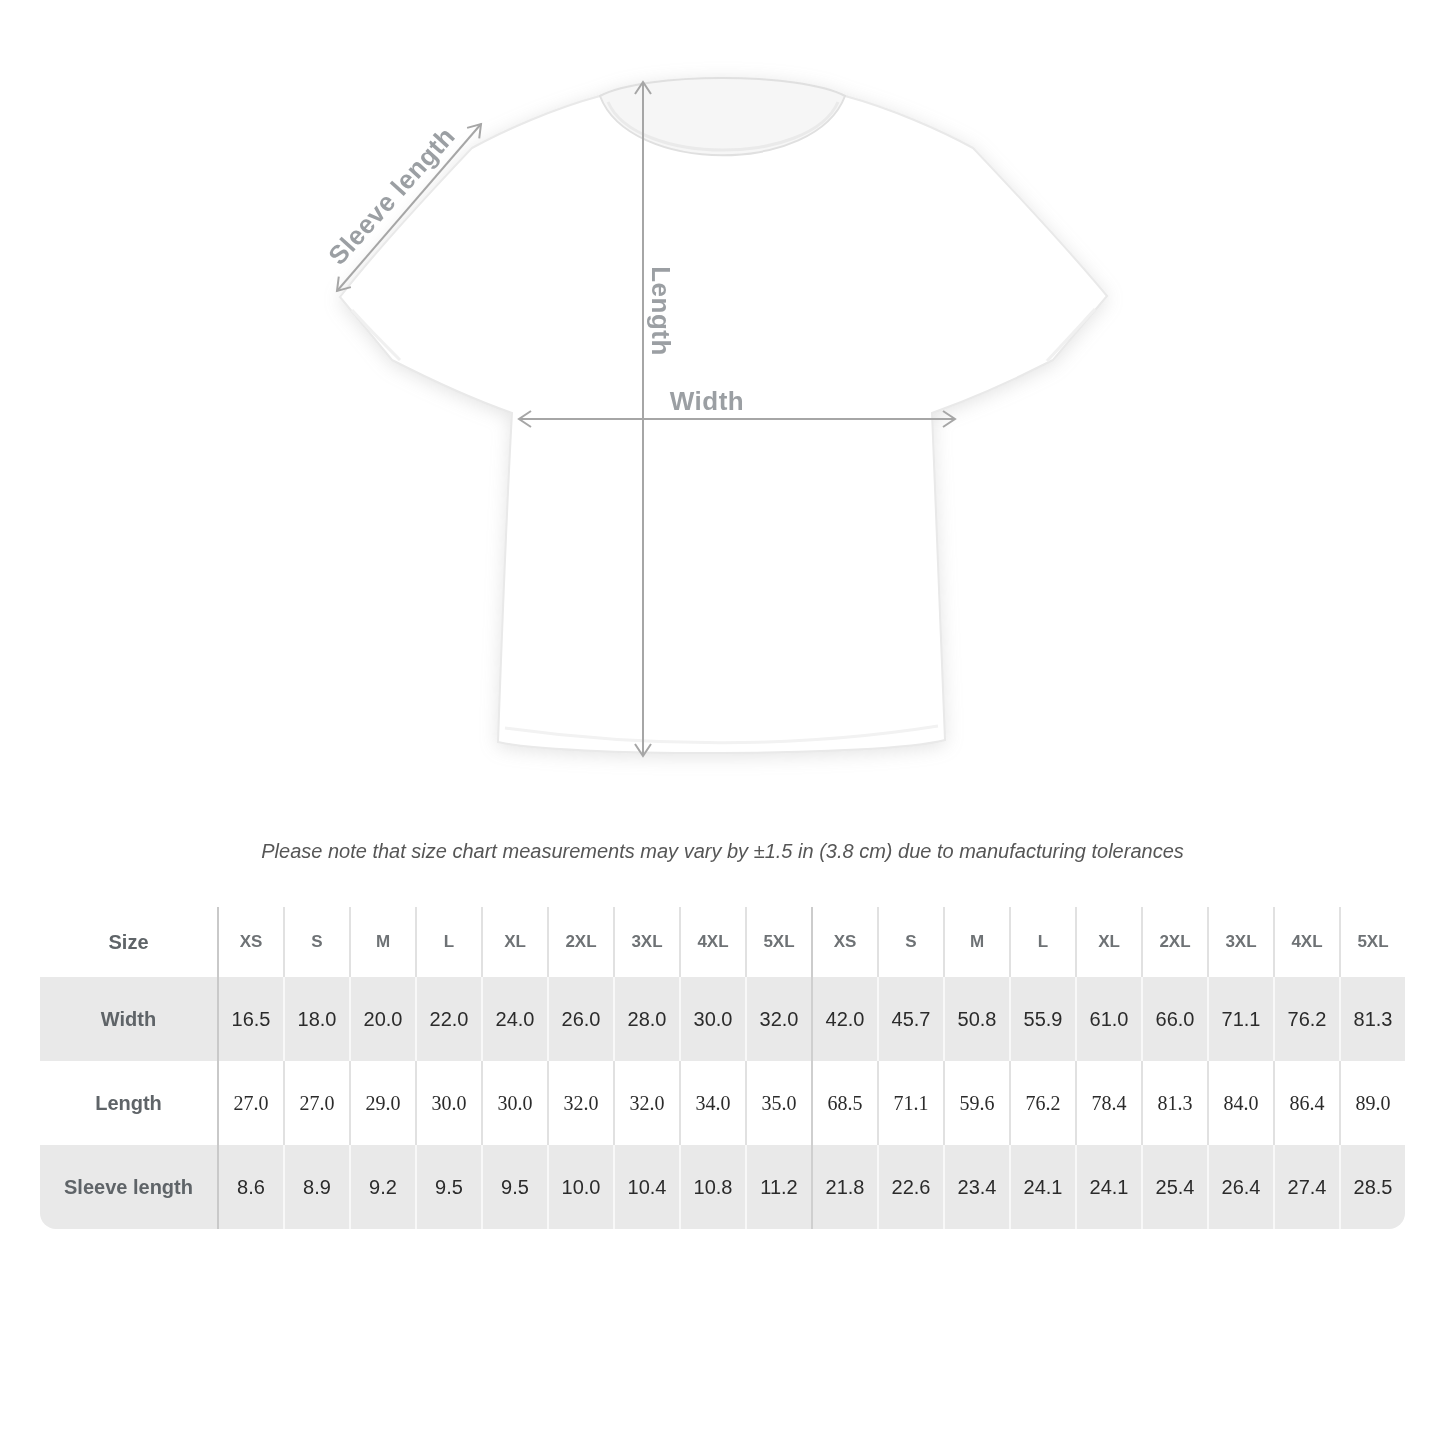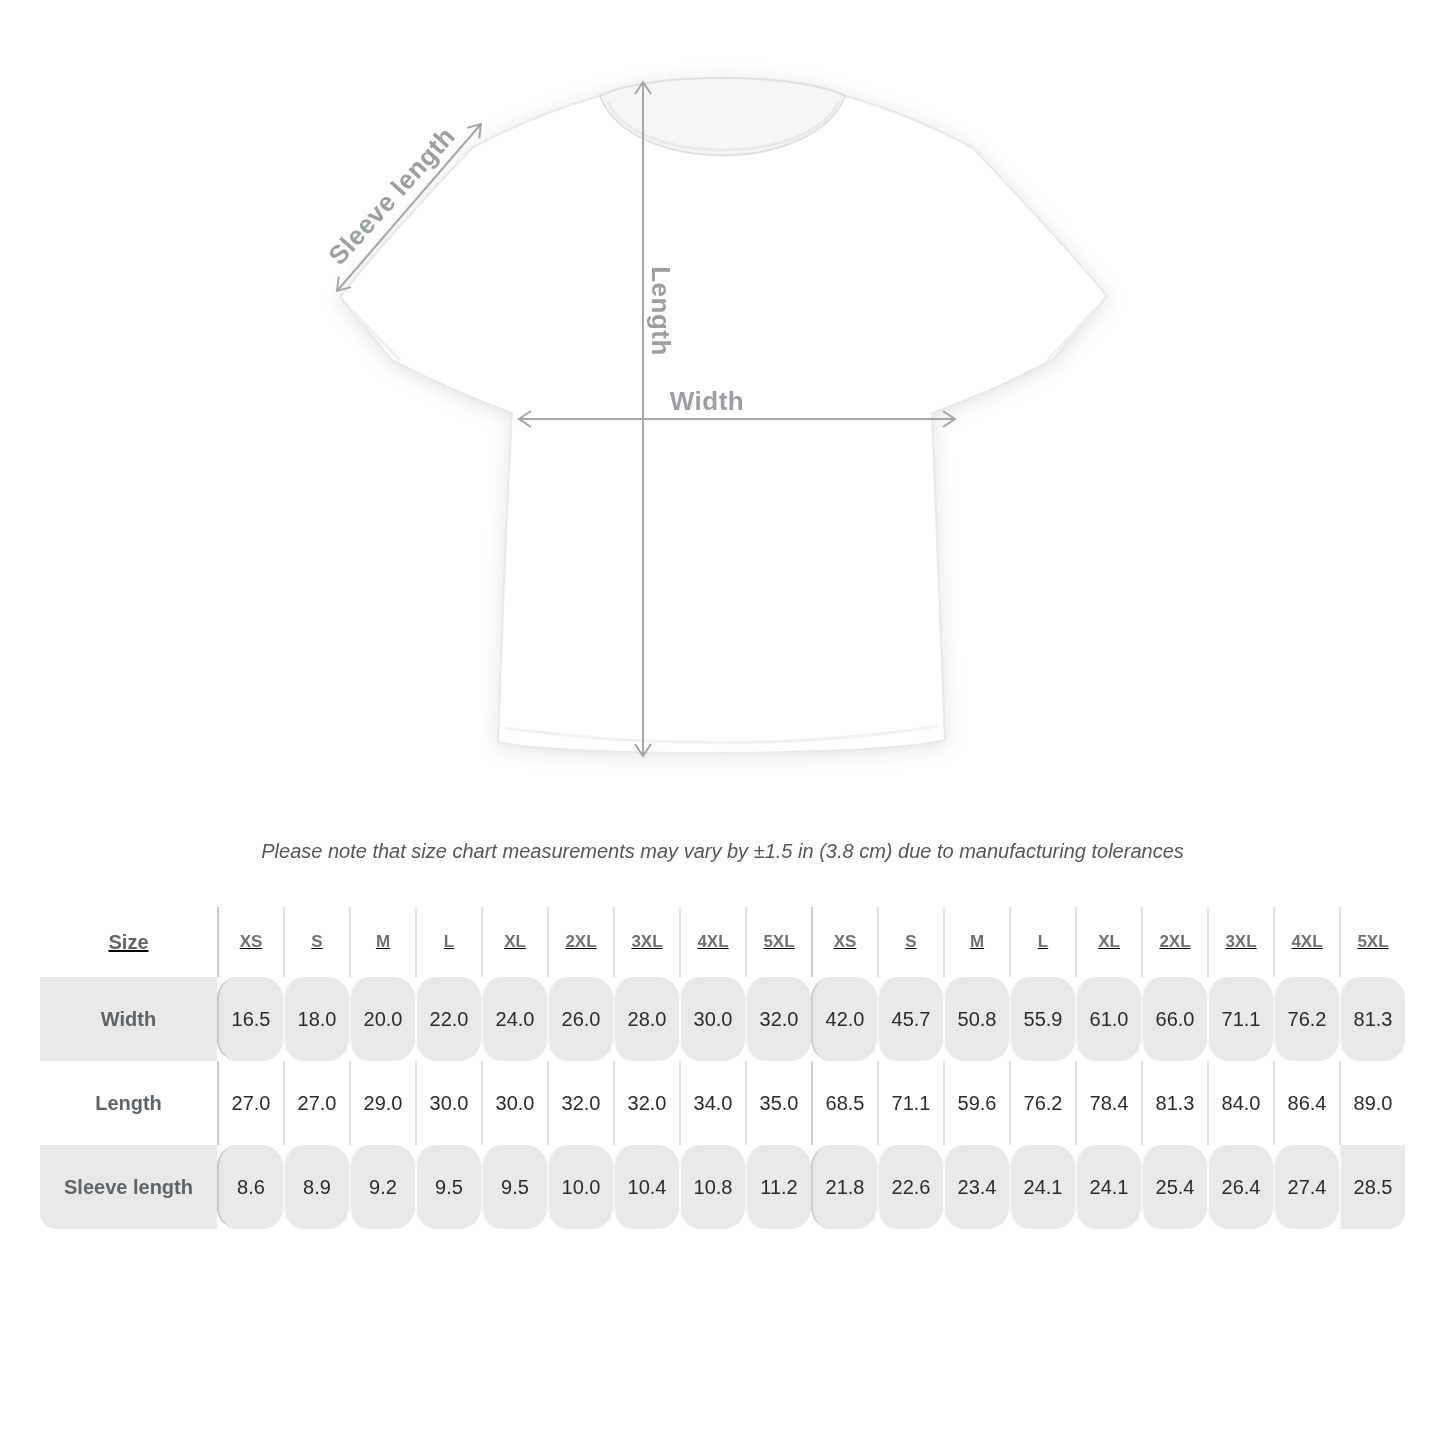--- a/index.html
+++ b/index.html
@@ -51,39 +51,39 @@
   }
   col.label-col { width: 177px; }
   th, td { padding: 0; }
 
   .unit-head { height: 108px; background: #e9e9e9; vertical-align: middle; text-align: center; }
   .unit-head.imperial { border-radius: 16px 0 0 0; }
   .unit-head.metric   { border-radius: 0 16px 0 0; border-left: 2px solid #e2e2e2; }
   .unit-name { font-size: 24px; font-weight: bold; font-style: italic; color: #6a6f72; }
   .unit-sub  { font-size: 18px; font-style: italic; color: #6a6f72; margin-top: 9px; }
 
-  tr.size-row { height: 70px; background: #ffffff; text-decoration: underline; }
+  tr.size-row { height: 70px; background: #ffffff; }
   th.size-label { font-size: 20px; font-weight: bold; color: #5f6468; text-align: center; }
   th.size-col {
     font-size: 17px; font-weight: bold; color: #6e7275; text-align: center;
     border-left: 2px solid #e1e1e1;
   }
   th.size-col.first-data   { border-left-color: #c9c9c9; }
   th.size-col.metric-start { border-left-color: #cccccc; }
 
   tbody tr { height: 84px; }
   tbody tr.gray  { background: #e9e9e9; }
   tbody tr.white { background: #ffffff; }
   th.row-label { font-size: 20px; font-weight: bold; color: #5f6468; text-align: center; }
   td.value {
     font-size: 20px; color: #2b2b2b; text-align: center;
     border-left: 2px solid #e1e1e1;
   }
-  tbody tr.gray  td.value { border-left-color: #f8f8f8; border-radius: 21px; }
-  tbody tr.white td.value { border-left-color: #e1e1e1; }
+  tbody tr.gray  td.value { border-left-color: #f8f8f8; }
+  tbody tr.white td.value { border-left-color: #e1e1e1; font-family: Liberation Serif, serif; }
   tbody tr td.value.first-data   { border-left-color: #c9c9c9; }
   tbody tr td.value.metric-start { border-left-color: #cfcfcf; }
 
   tbody tr:last-child th.row-label { border-radius: 0 0 0 16px; }
   tbody tr:last-child td:last-child { border-radius: 0 0 16px 0; }
 </style>
 </head>
 <body>
 
 <div class="page">

